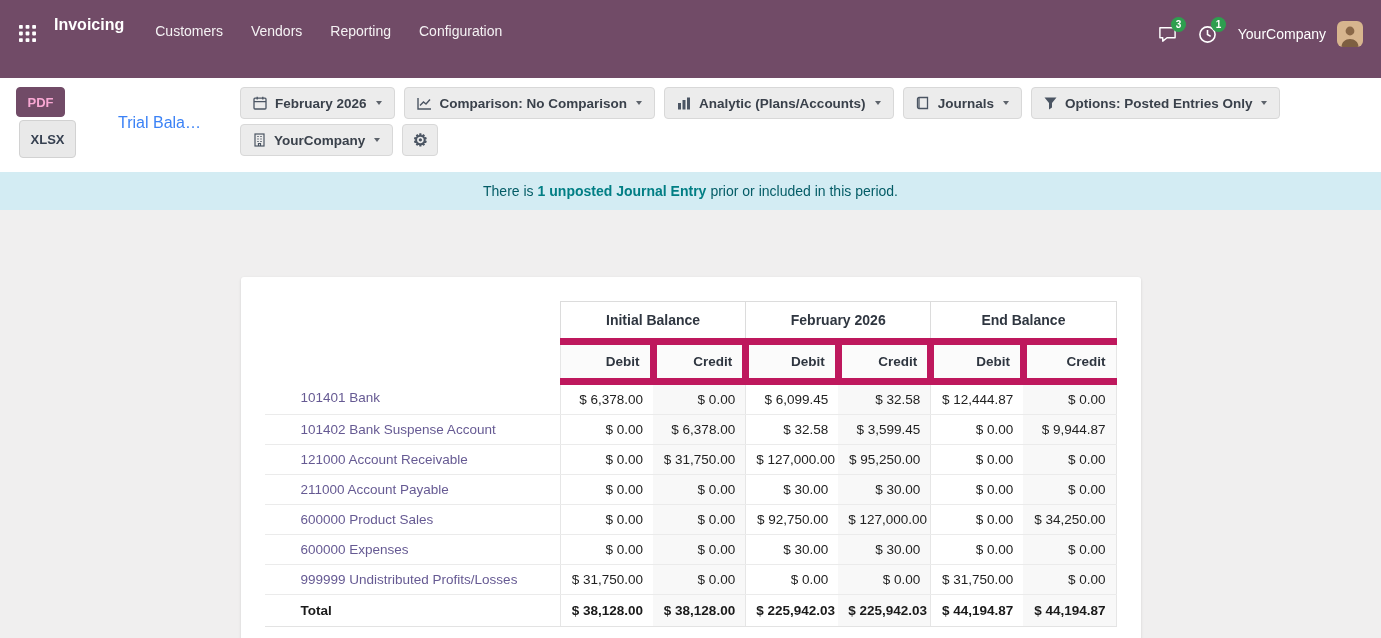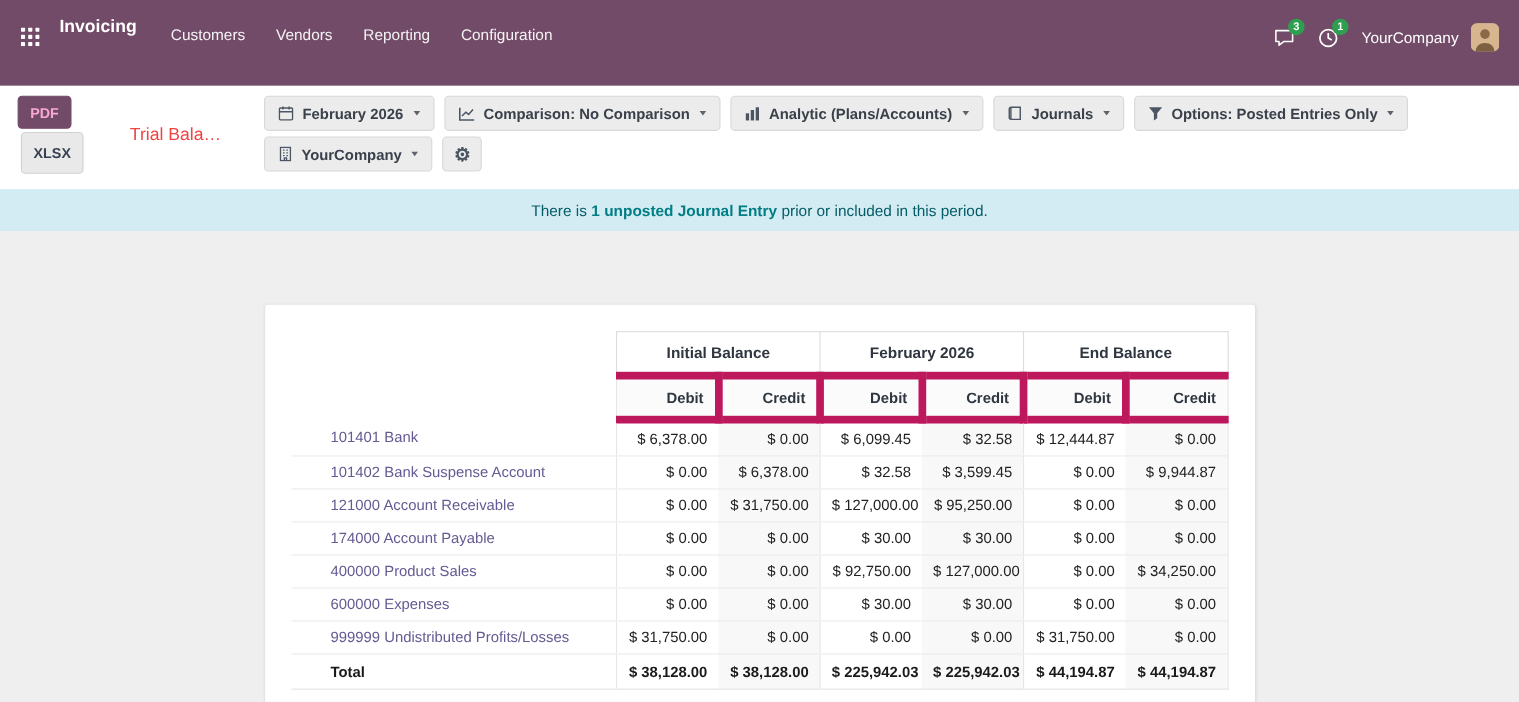--- a/index.html
+++ b/index.html
@@ -53,21 +53,21 @@
     width:49px; height:30px; background:var(--brand,#714B67); color:#f9a8d4;
     border:1px solid var(--brand,#714B67); border-radius:4px;
     font-weight:700; font-size:13px; cursor:pointer; font-family:inherit;
   }
   .btn-xlsx {
     width:57px; height:38px; margin-left:3px; background:#e9e9e9; color:#374151;
     border:1px solid #d2d2d2; border-radius:4px;
     font-weight:700; font-size:13px; cursor:pointer; font-family:inherit;
   }
   .report-title {
-    font-size:16px; font-weight:400; color:#ef4444; margin:0 0 0 42px; white-space:nowrap;
+    font-size:16px; font-weight:400; color:#3b82f6; margin:0 0 0 42px; white-space:nowrap;
   }
   .filters { display:flex; flex-direction:column; gap:5px; }
   .filter-row { display:flex; gap:9px; align-items:center; flex-wrap:wrap; }
   .fbtn {
     display:inline-flex; align-items:center; gap:8px; height:32px; padding:0 12px;
     background:#ececec; border:1px solid #d8d8d8; border-radius:4px;
     font-size:13.5px; font-weight:600; color:#3a414b; cursor:pointer; font-family:inherit;
     white-space:nowrap;
   }
   .fbtn svg { flex:none; }
@@ -294,30 +294,30 @@
         <tr>
           <td class="td-acc"><a>121000 Account Receivable</a></td>
           <td class="td-num g-first">$ 0.00</td>
           <td class="td-num credit-col">$ 31,750.00</td>
           <td class="td-num g-first">$ 127,000.00</td>
           <td class="td-num credit-col">$ 95,250.00</td>
           <td class="td-num g-first">$ 0.00</td>
           <td class="td-num credit-col g-last">$ 0.00</td>
         </tr>
         <tr>
-          <td class="td-acc"><a>174000 Account Payable</a></td>
+          <td class="td-acc"><a>211000 Account Payable</a></td>
           <td class="td-num g-first">$ 0.00</td>
           <td class="td-num credit-col">$ 0.00</td>
           <td class="td-num g-first">$ 30.00</td>
           <td class="td-num credit-col">$ 30.00</td>
           <td class="td-num g-first">$ 0.00</td>
           <td class="td-num credit-col g-last">$ 0.00</td>
         </tr>
         <tr>
-          <td class="td-acc"><a>400000 Product Sales</a></td>
+          <td class="td-acc"><a>600000 Product Sales</a></td>
           <td class="td-num g-first">$ 0.00</td>
           <td class="td-num credit-col">$ 0.00</td>
           <td class="td-num g-first">$ 92,750.00</td>
           <td class="td-num credit-col">$ 127,000.00</td>
           <td class="td-num g-first">$ 0.00</td>
           <td class="td-num credit-col g-last">$ 34,250.00</td>
         </tr>
         <tr>
           <td class="td-acc"><a>600000 Expenses</a></td>
           <td class="td-num g-first">$ 0.00</td>

